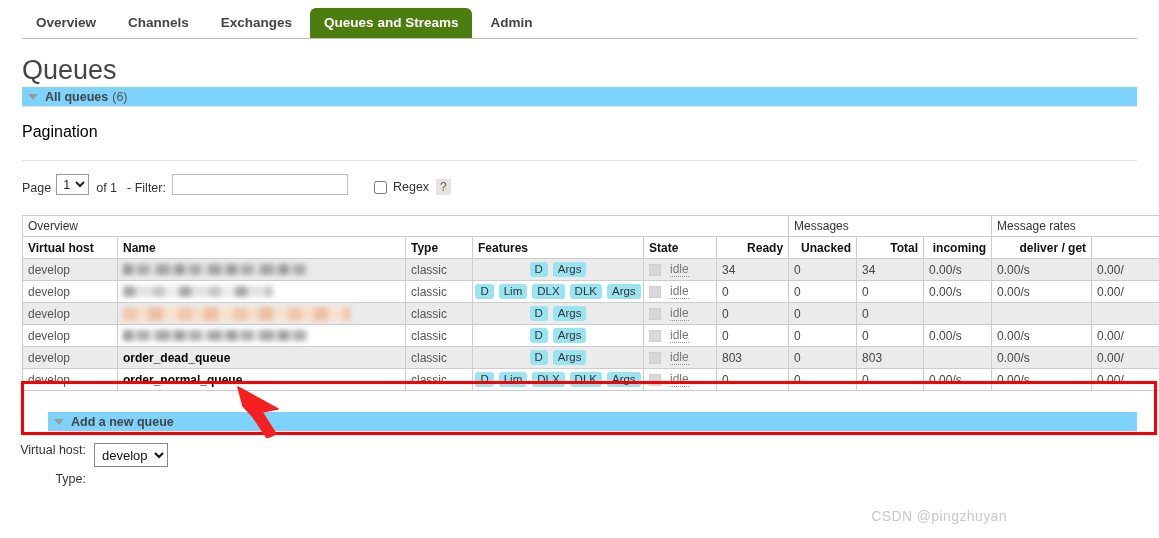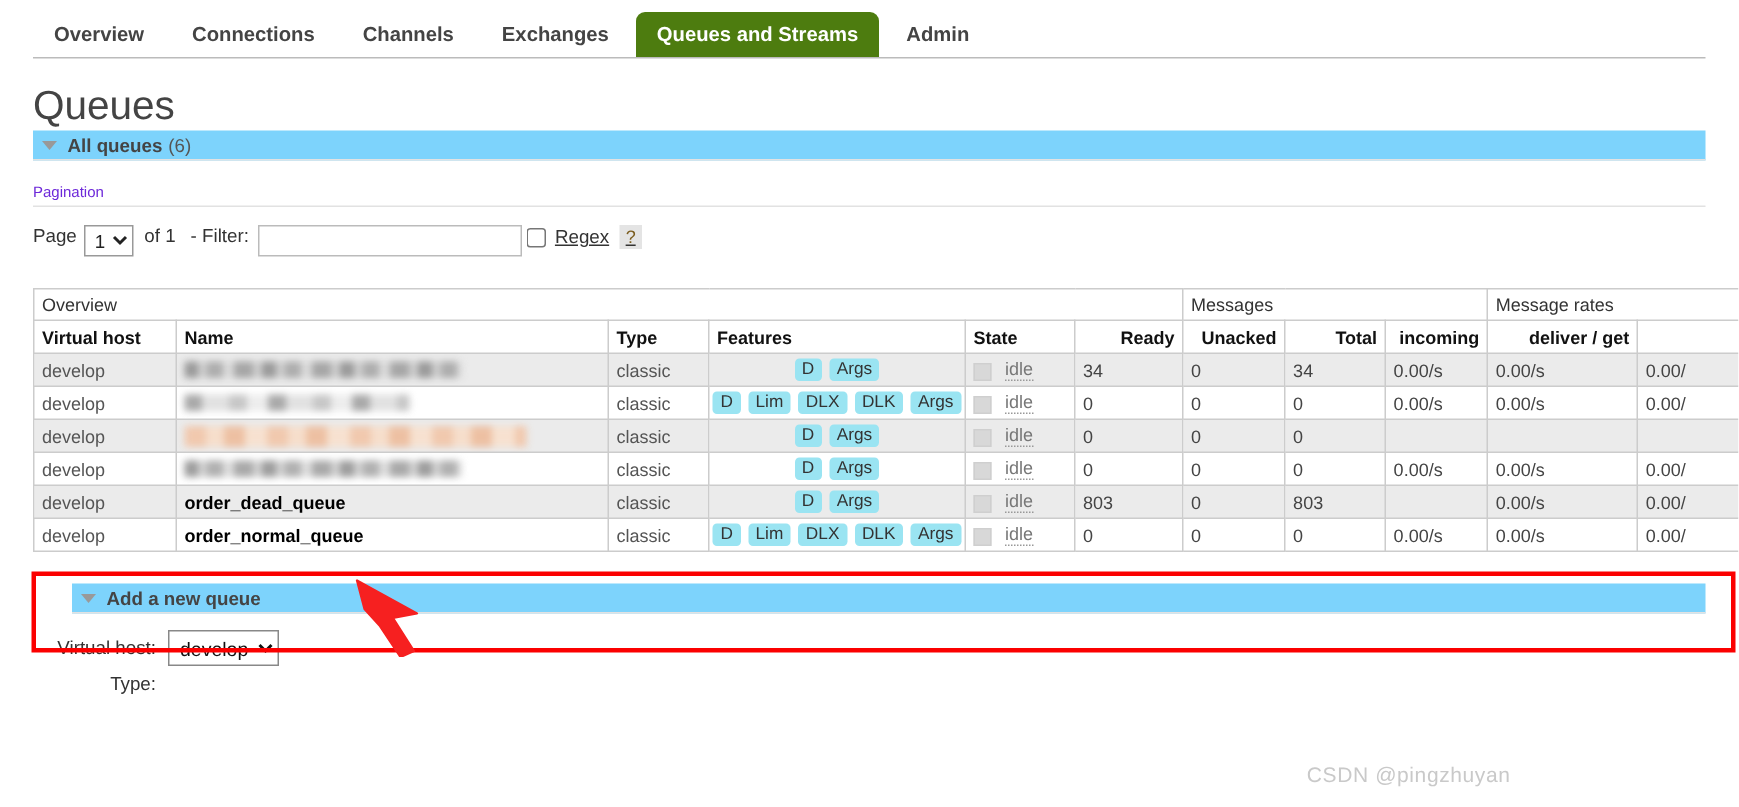--- a/index.html
+++ b/index.html
@@ -74,29 +74,29 @@
     border-right: 5px solid transparent;
     border-top: 6px solid #999999;
     margin-right: 7px;
     margin-top: 1px;
   }
   .sec-count { font-weight: normal; color: #555; margin-left: 4px;}
 
   
   #pagination-wrap { margin: 16px 22px 0 22px; }
   .sub-label {
-    font-size: 10px;
-    color: #6d28d9;
-    padding-bottom: 3px;
+    font-size: 16px;
+    color: #000000;
+    padding-bottom: 19px;
     border-bottom: 1px solid #e2e2e2;
   }
   #pagination-controls {
     margin-top: 12px;
     display: flex;
-    align-items: flex-start;
+    align-items: flex-end;
     font-size: 12.5px;
     color: #333;
     height: 22px;
   }
   #pagination-controls .lbl { margin-right: 5px; }
   select.mini {
     font-family: "Liberation Sans", sans-serif;
     font-size: 12.5px;
     padding: 1px 2px;
     border: 1px solid #999999;
@@ -108,21 +108,21 @@
   .filter-label { margin-left: 6px; margin-right: 6px; }
   input.filter-box {
     width: 168px;
     height: 17px;
     border: 1px solid #bbbbbb;
     font-family: "Liberation Sans", sans-serif;
     font-size: 12px;
     padding: 1px 3px;
     background: #fff;
   }
-  .regex-wrap { display: flex; align-items: center; margin-left: 3px; text-decoration: underline; }
+  .regex-wrap { display: flex; align-items: center; margin-left: 26px; }
   input.cb { margin: 0 6px 0 0; width: 13px; height: 13px; }
   .regex-label { margin-right: 7px; }
   .q-help {
     background: #e4e4e4;
     color: #7a5c1e;
     padding: 1px 4px;
     font-size: 12px;
     cursor: pointer;
   }
 
@@ -200,21 +200,21 @@
   .badge {
     background: #9ae4f2;
     color: #333333;
     border-radius: 3px;
     padding: 1px 5px;
     font-size: 11.5px;
     line-height: 13px;
     cursor: pointer;
   }
 
-  .state-cell { display: flex; align-items: flex-end; gap: 9px; }
+  .state-cell { display: flex; align-items: center; gap: 9px; }
   .state-sq {
     width: 10px; height: 10px;
     background: #d8d8d8;
     border: 1px solid #cfcfcf;
     display: inline-block;
   }
   .state-txt {
     color: #777777;
     border-bottom: 1px dotted #999999;
     cursor: help;
@@ -242,23 +242,21 @@
 
   
   #add-bar { margin-top: 21px; margin-left: 48px; }
   #addq-form {
     margin: 11px 0 0 0;
     font-size: 12.5px;
     color: #333;
   }
   .form-row {
     display: flex;
-    align-items: center;
     margin-bottom: 5px;
-    padding-left: 18px;
   }
   .form-label {
     width: 86px;
     text-align: right;
     margin-right: 8px;
     color: #333;
     font-size: 12.5px;
   }
   select.form-sel {
     font-family: "Liberation Sans", sans-serif;
@@ -279,21 +277,20 @@
     font-size: 14px;
     letter-spacing: .4px;
     user-select: none;
   }
 </style>
 </head>
 <body>
 
 <div id="nav">
     <div class="nav-tab">Overview</div>
-    <div class="nav-tab">Connections</div>
     <div class="nav-tab">Channels</div>
     <div class="nav-tab">Exchanges</div>
     <div class="nav-tab active">Queues and Streams</div>
     <div class="nav-tab">Admin</div>
   </div>
 
 <div id="page-title">Queues</div>
 
 <div class="section-bar">
   <span class="tri"></span>

